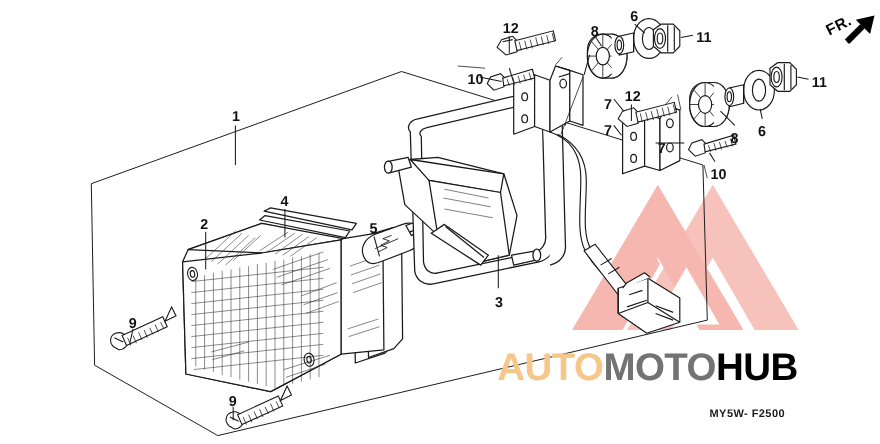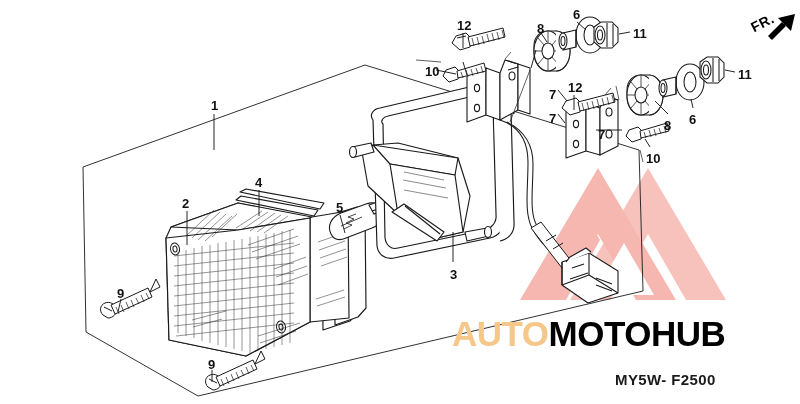--- a/index.html
+++ b/index.html
@@ -4,21 +4,21 @@
 <title>Parts Diagram</title>
 <style>
   html,body{margin:0;padding:0;background:#ffffff;}
   body{width:800px;height:404px;overflow:hidden;
        font-family:"Liberation Sans","DejaVu Sans",sans-serif;}
   #stage{position:relative;width:800px;height:404px;background:#fff;}
   #stage svg{position:absolute;left:0;top:0;}
   .lbl{position:absolute;font-family:"Liberation Sans",sans-serif;
        font-size:13px;font-weight:700;color:#111;line-height:1;
        letter-spacing:0px;white-space:nowrap;}
-  .partno{position:absolute;left:615px;top:371px;font-size:15px;
+  .partno{position:absolute;left:645px;top:371px;font-size:10px;
           font-weight:700;color:#1a1a1a;letter-spacing:.4px;}
   .frtxt{position:absolute;left:748px;top:21px;font-size:14px;
          font-weight:700;color:#000;transform:rotate(-27deg);
          transform-origin:left top;letter-spacing:.5px;}
   .wm-text{position:absolute;left:452px;top:316px;font-size:35px;
            font-weight:700;letter-spacing:-0.5px;line-height:1;
            white-space:nowrap;}
   .wm-text span{display:inline-block;}
 </style>
 </head>
@@ -418,21 +418,21 @@
     </g>
 
     <g fill="#000">
       <path d="M770 38 L784 24 L778 18 L795 14 L791 31 L785 25 L771 39 Z"></path>
       <path d="M768 36 L782 22 L786 26 L772 40 Z"></path>
     </g>
 
   </svg>
 
   <div class="wm-text">
-    <span style="color:#f5c88a">AUTO</span><span style="color:#000000">MOTO</span><span style="color:#000000">HUB</span>
+    <span style="color:#f5c88a">AUTO</span><span style="color:#737373">MOTO</span><span style="color:#000000">HUB</span>
   </div>
 
   <div id="callouts">
       <div class="lbl" style="left: 211px; top: 99px;">1</div>
       <div class="lbl" style="left: 182px; top: 197px;">2</div>
       <div class="lbl" style="left: 450px; top: 268px;">3</div>
       <div class="lbl" style="left: 255px; top: 176px;">4</div>
       <div class="lbl" style="left: 336px; top: 201px;">5</div>
       <div class="lbl" style="left: 573px; top: 8px;">6</div>
       <div class="lbl" style="left: 689px; top: 113px;">6</div>

